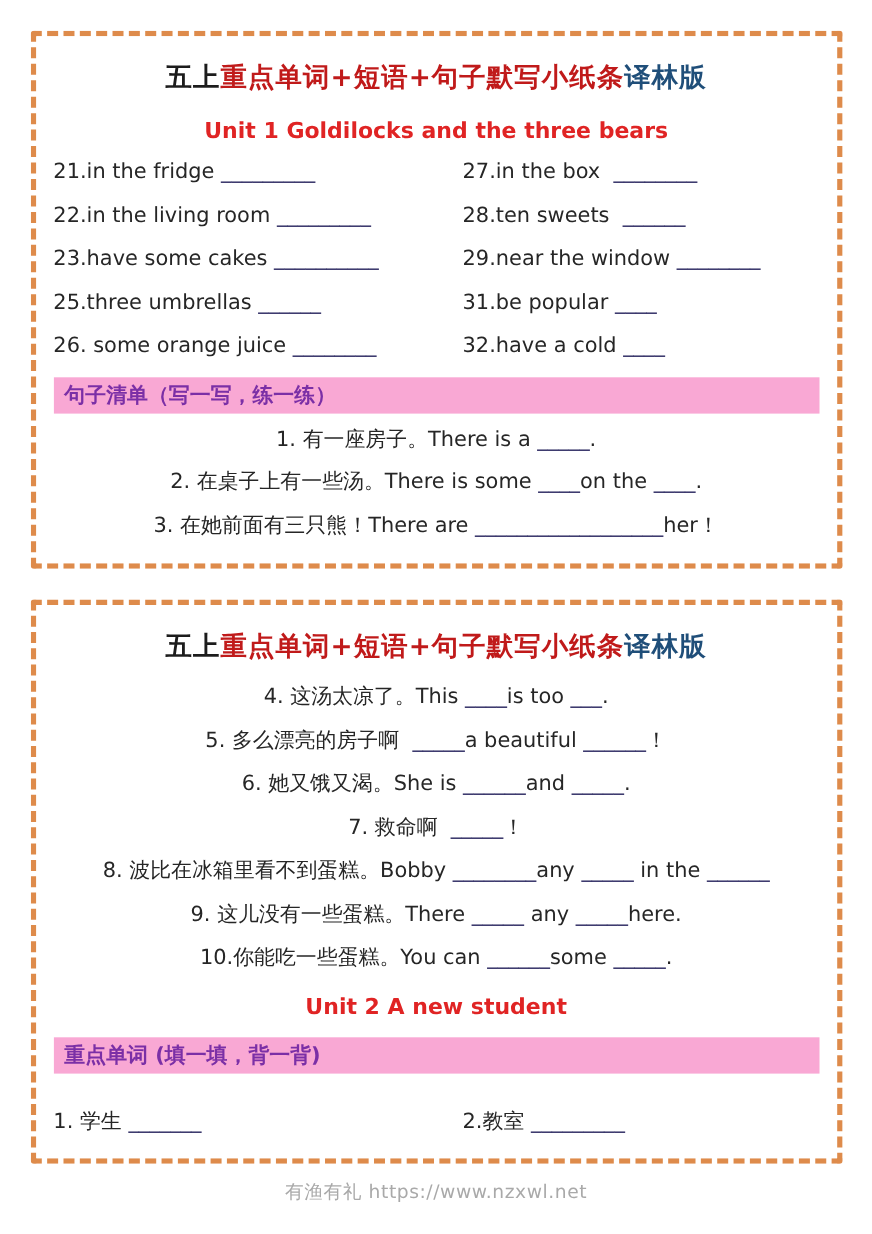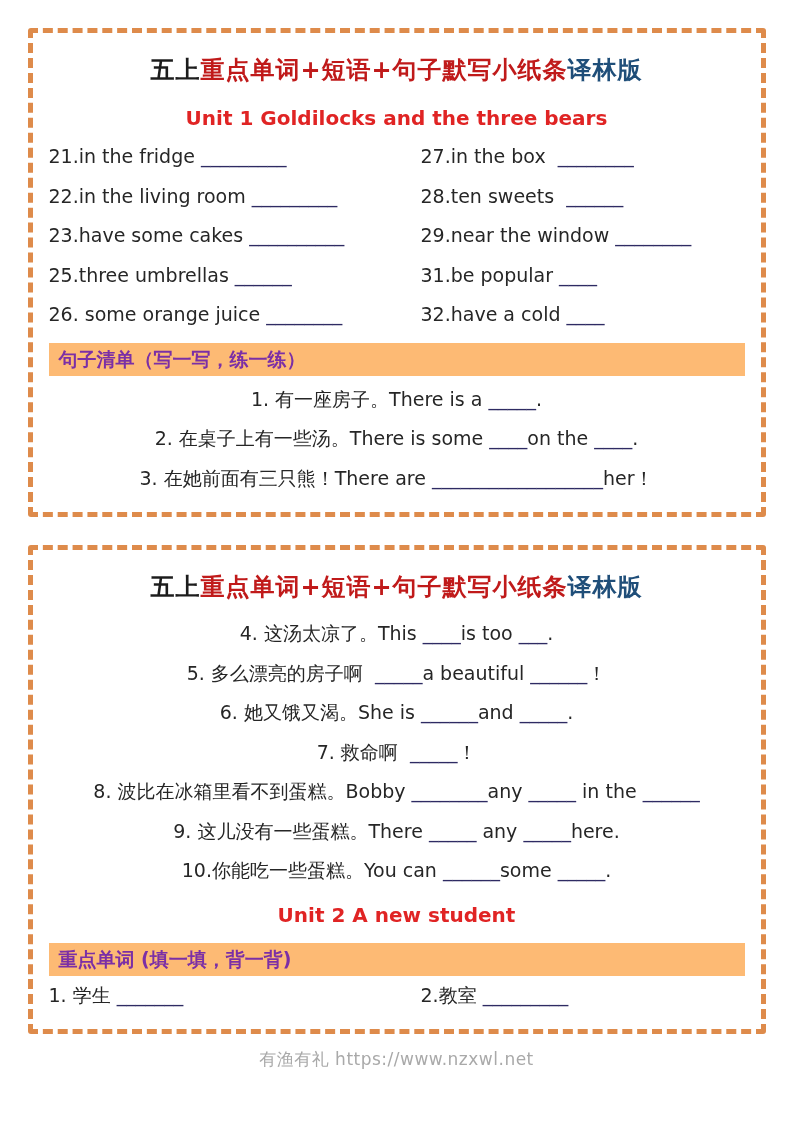--- a/index.html
+++ b/index.html
@@ -29,25 +29,25 @@
   .unit-heading-2{margin-top:4px;line-height:40px;}
   .cols{display:flex;margin-top:4px;gap:12px;}
   .col-left{width:360px;flex:none;}
   .col-right{flex:1;}
   .line{
     font-size:19px;line-height:39.5px;white-space:pre;
     overflow:hidden;
   }
   .blank{color:#2E2B63;}
   .banner{
-    background:#fdba74;color:#7B2FA6;font-weight:bold;
+    background:#f9a8d4;color:#7B2FA6;font-weight:bold;
     font-size:19px;line-height:23px;padding:5px 10px;margin-top:8px;
   }
   .sentences{margin-top:4px;text-align:center;}
-  .words{margin-top:0;}
+  .words{margin-top:24px;}
   .footer{
     text-align:center;color:#A9A9A9;font-size:17px;
     margin-top:14px;letter-spacing:0.5px;
   }
 </style>
 </head>
 <body>
 
 <div class="card card-1">
   <div class="doc-title">

